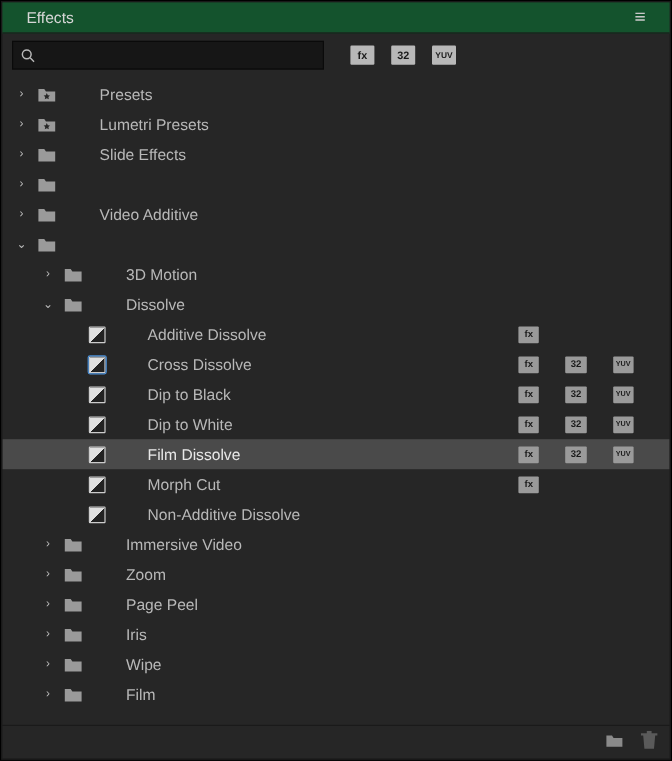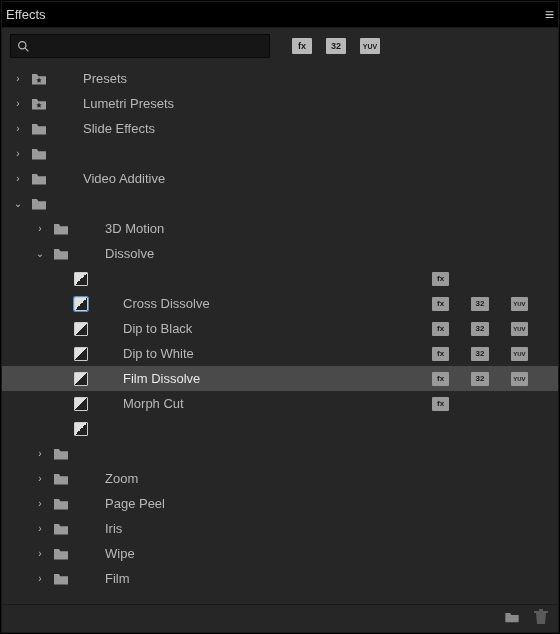--- a/index.html
+++ b/index.html
@@ -19,24 +19,24 @@
     margin: 1px;
     background: #262626;
     display: flex;
     flex-direction: column;
     border: 1px solid #1a1a1a;
   }
   .titlebar {
     height: 26px;
     display: flex;
     align-items: center;
-    padding: 0 4px;
+    padding: 0 20px;
     color: #d6d6d6;
     font-size: 13px;
-    background: #000000;
+    background: #14532d;
     border-bottom: 1px solid #1a1a1a;
   }
   .titlebar .spacer { flex: 1; }
   .menu-icon {
     color: #c8c8c8;
     font-size: 16px;
     line-height: 1;
   }
   .toolbar {
     display: flex;
@@ -267,20 +267,21 @@
       </div>
       <div class="row">
         <span style="width: 10px; flex: 0 0 10px;"></span>
         <span class="indent"></span>
         <span class="indent"></span>
         <span class="arrow blank">›</span>
         <span style="width: 6px; flex: 0 0 6px;"></span>
         <span class="icon">
           <span class="effect-icon"></span>
         </span>
+        <span class="label">Additive Dissolve</span>
         <span class="gap"></span>
         <span class="row-badges">
           <span class="b">fx</span>
           <span class="b empty">32</span>
           <span class="b empty" style="font-size: 6px;">YUV</span>
         </span>
       </div>
       <div class="row">
         <span style="width: 10px; flex: 0 0 10px;"></span>
         <span class="indent"></span>
@@ -368,37 +369,39 @@
       </div>
       <div class="row">
         <span style="width: 10px; flex: 0 0 10px;"></span>
         <span class="indent"></span>
         <span class="indent"></span>
         <span class="arrow blank">›</span>
         <span style="width: 6px; flex: 0 0 6px;"></span>
         <span class="icon">
           <span class="effect-icon"></span>
         </span>
+        <span class="label">Non-Additive Dissolve</span>
         <span class="gap"></span>
         <span class="row-badges">
           <span class="b empty">fx</span>
           <span class="b empty">32</span>
           <span class="b empty" style="font-size: 6px;">YUV</span>
         </span>
       </div>
       <div class="row">
         <span style="width: 10px; flex: 0 0 10px;"></span>
         <span class="indent"></span>
         <span class="arrow">›</span>
         <span style="width: 6px; flex: 0 0 6px;"></span>
         <span class="icon">
           <svg width="18" height="14" viewBox="0 0 24 20">
             <path class="folder-icon" d="M2 3h7l2 3h11v12H2z"></path>
           </svg>
         </span>
+        <span class="label">Immersive Video</span>
         <span class="gap"></span>
       </div>
       <div class="row">
         <span style="width: 10px; flex: 0 0 10px;"></span>
         <span class="indent"></span>
         <span class="arrow">›</span>
         <span style="width: 6px; flex: 0 0 6px;"></span>
         <span class="icon">
           <svg width="18" height="14" viewBox="0 0 24 20">
             <path class="folder-icon" d="M2 3h7l2 3h11v12H2z"></path>

